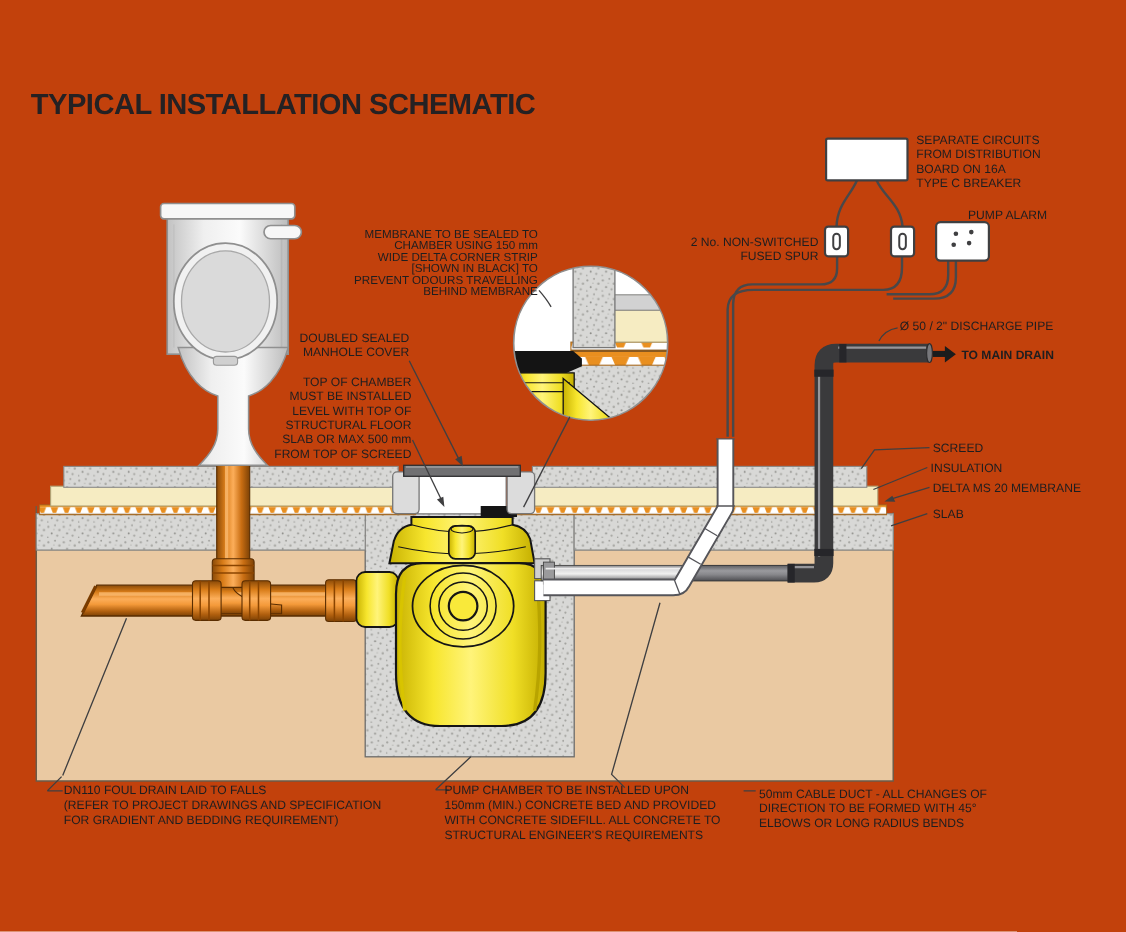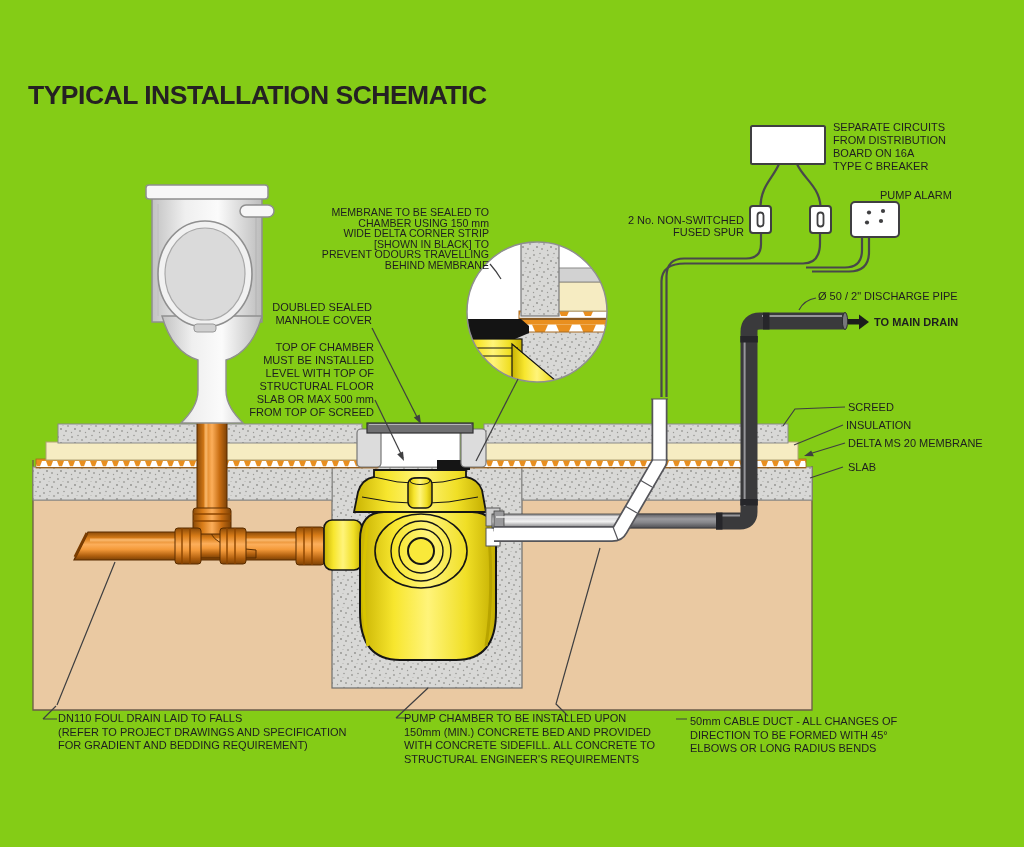--- a/index.html
+++ b/index.html
@@ -1,16 +1,16 @@
 <!DOCTYPE html>
 <html><head>
 <meta charset="utf-8">
 <style>
   html,body{margin:0;padding:0;background:#ffffff;}
-  .stage{position:relative;width:1024px;height:847px;background:#84cc16;overflow:hidden;
+  .stage{position:relative;width:1024px;height:847px;background:#c2410c;overflow:hidden;
          font-family:"Liberation Sans", sans-serif;}
   svg text{fill:#1e1e20;font-family:"Liberation Sans", sans-serif;font-size:11px;}
   svg text.t-title{font-size:26.5px;font-weight:700;letter-spacing:-0.5px;fill:#252123;}
   svg text.t-sm{font-size:10.6px;}
   svg text.t-bold{font-weight:700;}
   .end{text-anchor:end;}
 </style>
 </head>
 <body>
 

